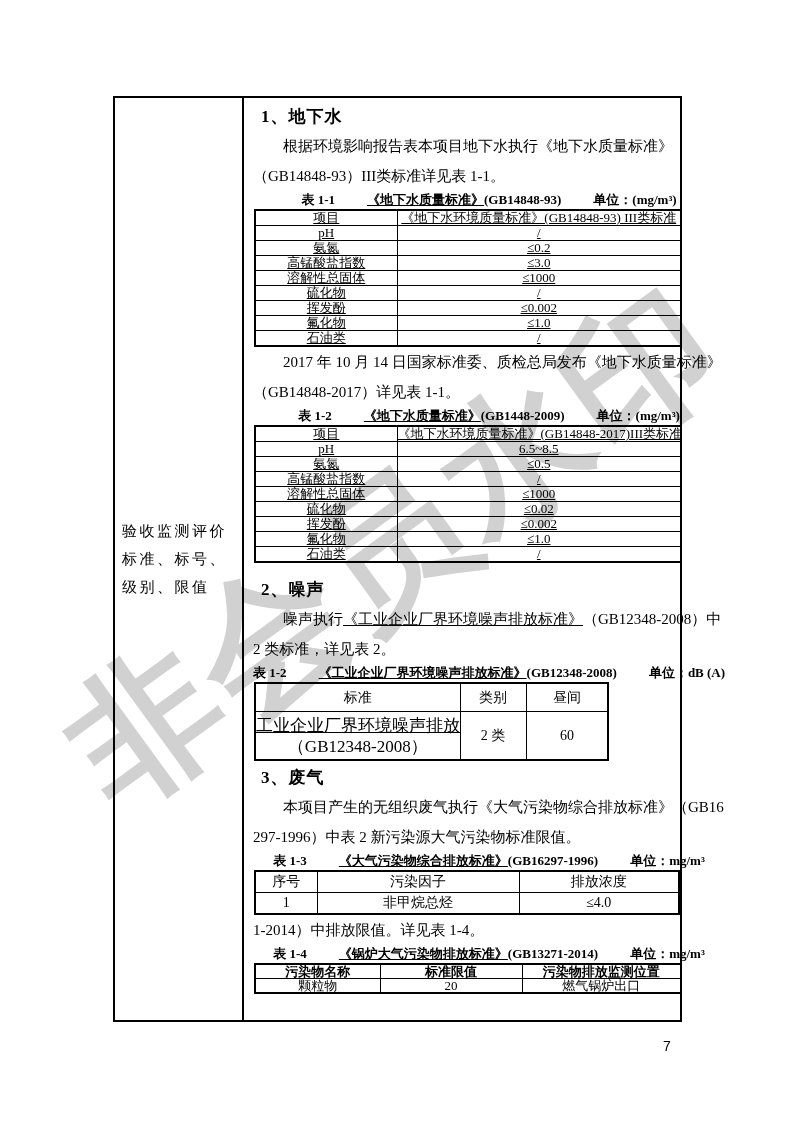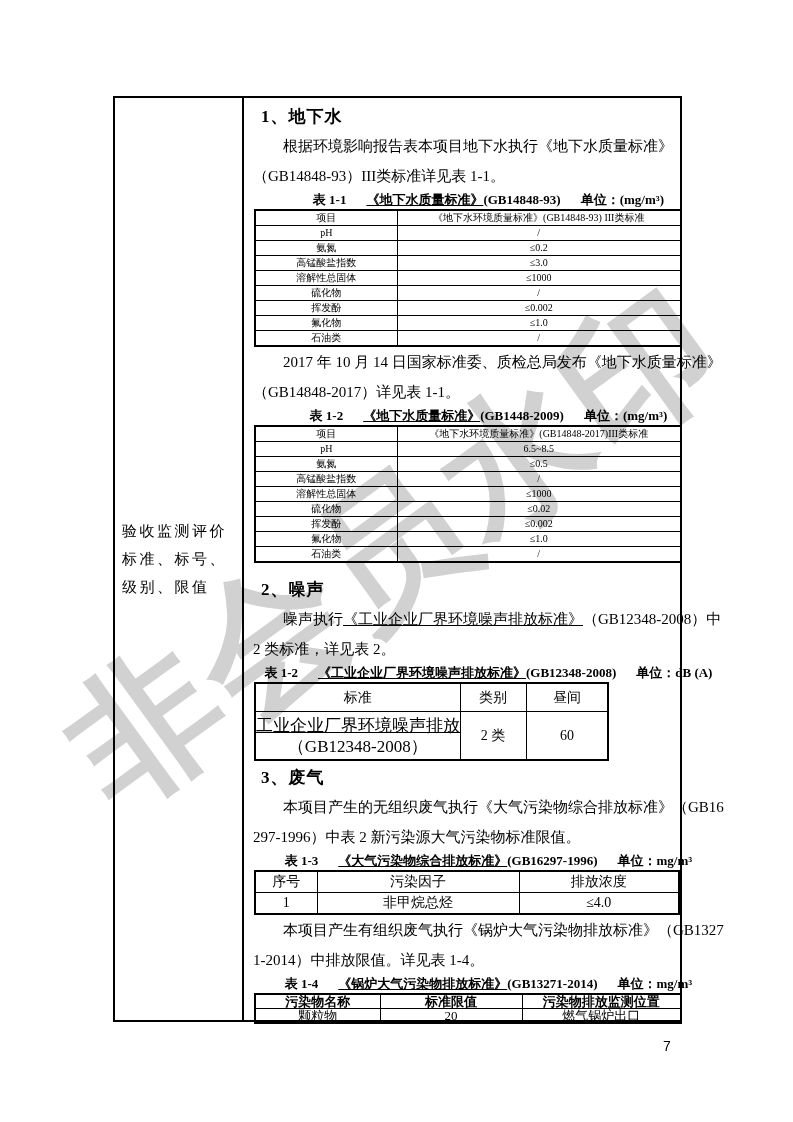--- a/index.html
+++ b/index.html
@@ -27,27 +27,27 @@
   .left-cell span{font-size:15px;line-height:28px;letter-spacing:2.5px;}
   .content{flex:1;padding:5px 6px 0 9px;box-sizing:border-box;}
   .sec-heading{font-weight:bold;font-size:17px;line-height:23px;margin:2px 0 3px 8px;letter-spacing:1px;}
   .sec-heading.mt{margin-top:15px;}
   .sec-heading.mt2{margin-top:5px;}
   .para{font-size:15px;}
   .para .line{height:30px;line-height:30px;white-space:nowrap;overflow:hidden;}
   .para .indent{padding-left:30px;}
   .u{text-decoration:underline;}
   .caption{
-    display:flex;justify-content:center;align-items:flex-end;gap:20px;
+    display:flex;justify-content:center;align-items:flex-end;gap:32px;
     font-weight:bold;font-size:13px;line-height:16px;margin:1px 0 1px 0;white-space:nowrap;
   }
   .tbl{border-collapse:collapse;border:2px solid #000;margin-left:1px;table-layout:fixed;background:transparent;}
   .tbl td{border:1px solid #000;text-align:center;padding:0;overflow:hidden;white-space:nowrap;}
   .t-water{width:428px;}
-  .t-water td{height:14px;line-height:14px;font-size:10px;}
+  .t-water td{height:14px;line-height:14px;font-size:13px;text-decoration:underline;}
   .t-noise{width:350px;font-size:14px;padding-left:28px;}
   .t-noise .hrow td{height:27px;line-height:27px;}
   .t-noise .drow td{height:47px;}
   .t-noise .drow .two-line div{line-height:21px;font-size:17px;}
   .t-13{width:426px;font-size:14px;}
   .t-13 td{height:20px;line-height:20px;}
   .t-14{width:428px;font-size:13px;}
   .t-14 td{height:13px;line-height:13px;}
   .t-14 .hrow td{font-weight:bold;}
   .page-number{position:absolute;left:663px;top:1038px;font-size:14px;z-index:1;
@@ -243,21 +243,20 @@
       </tr>
       <tr>
         <td>1</td>
         <td>非甲烷总烃</td>
         <td>≤4.0</td>
       </tr>
     </tbody>
       </table>
 
     <div class="para">
-      <div class="line indent">本项目产生有组织废气执行《锅炉大气污染物排放标准》（GB1327</div>
       <div class="line">1-2014）中排放限值。详见表 1-4。</div>
     </div>
 
     <div class="caption">
       <span>表 1-4</span>
       <span><span class="u">《锅炉大气污染物排放标准》</span><span>(GB13271-2014)</span></span>
       <span>单位：mg/m³</span>
     </div>
 
     <table class="tbl t-14">

